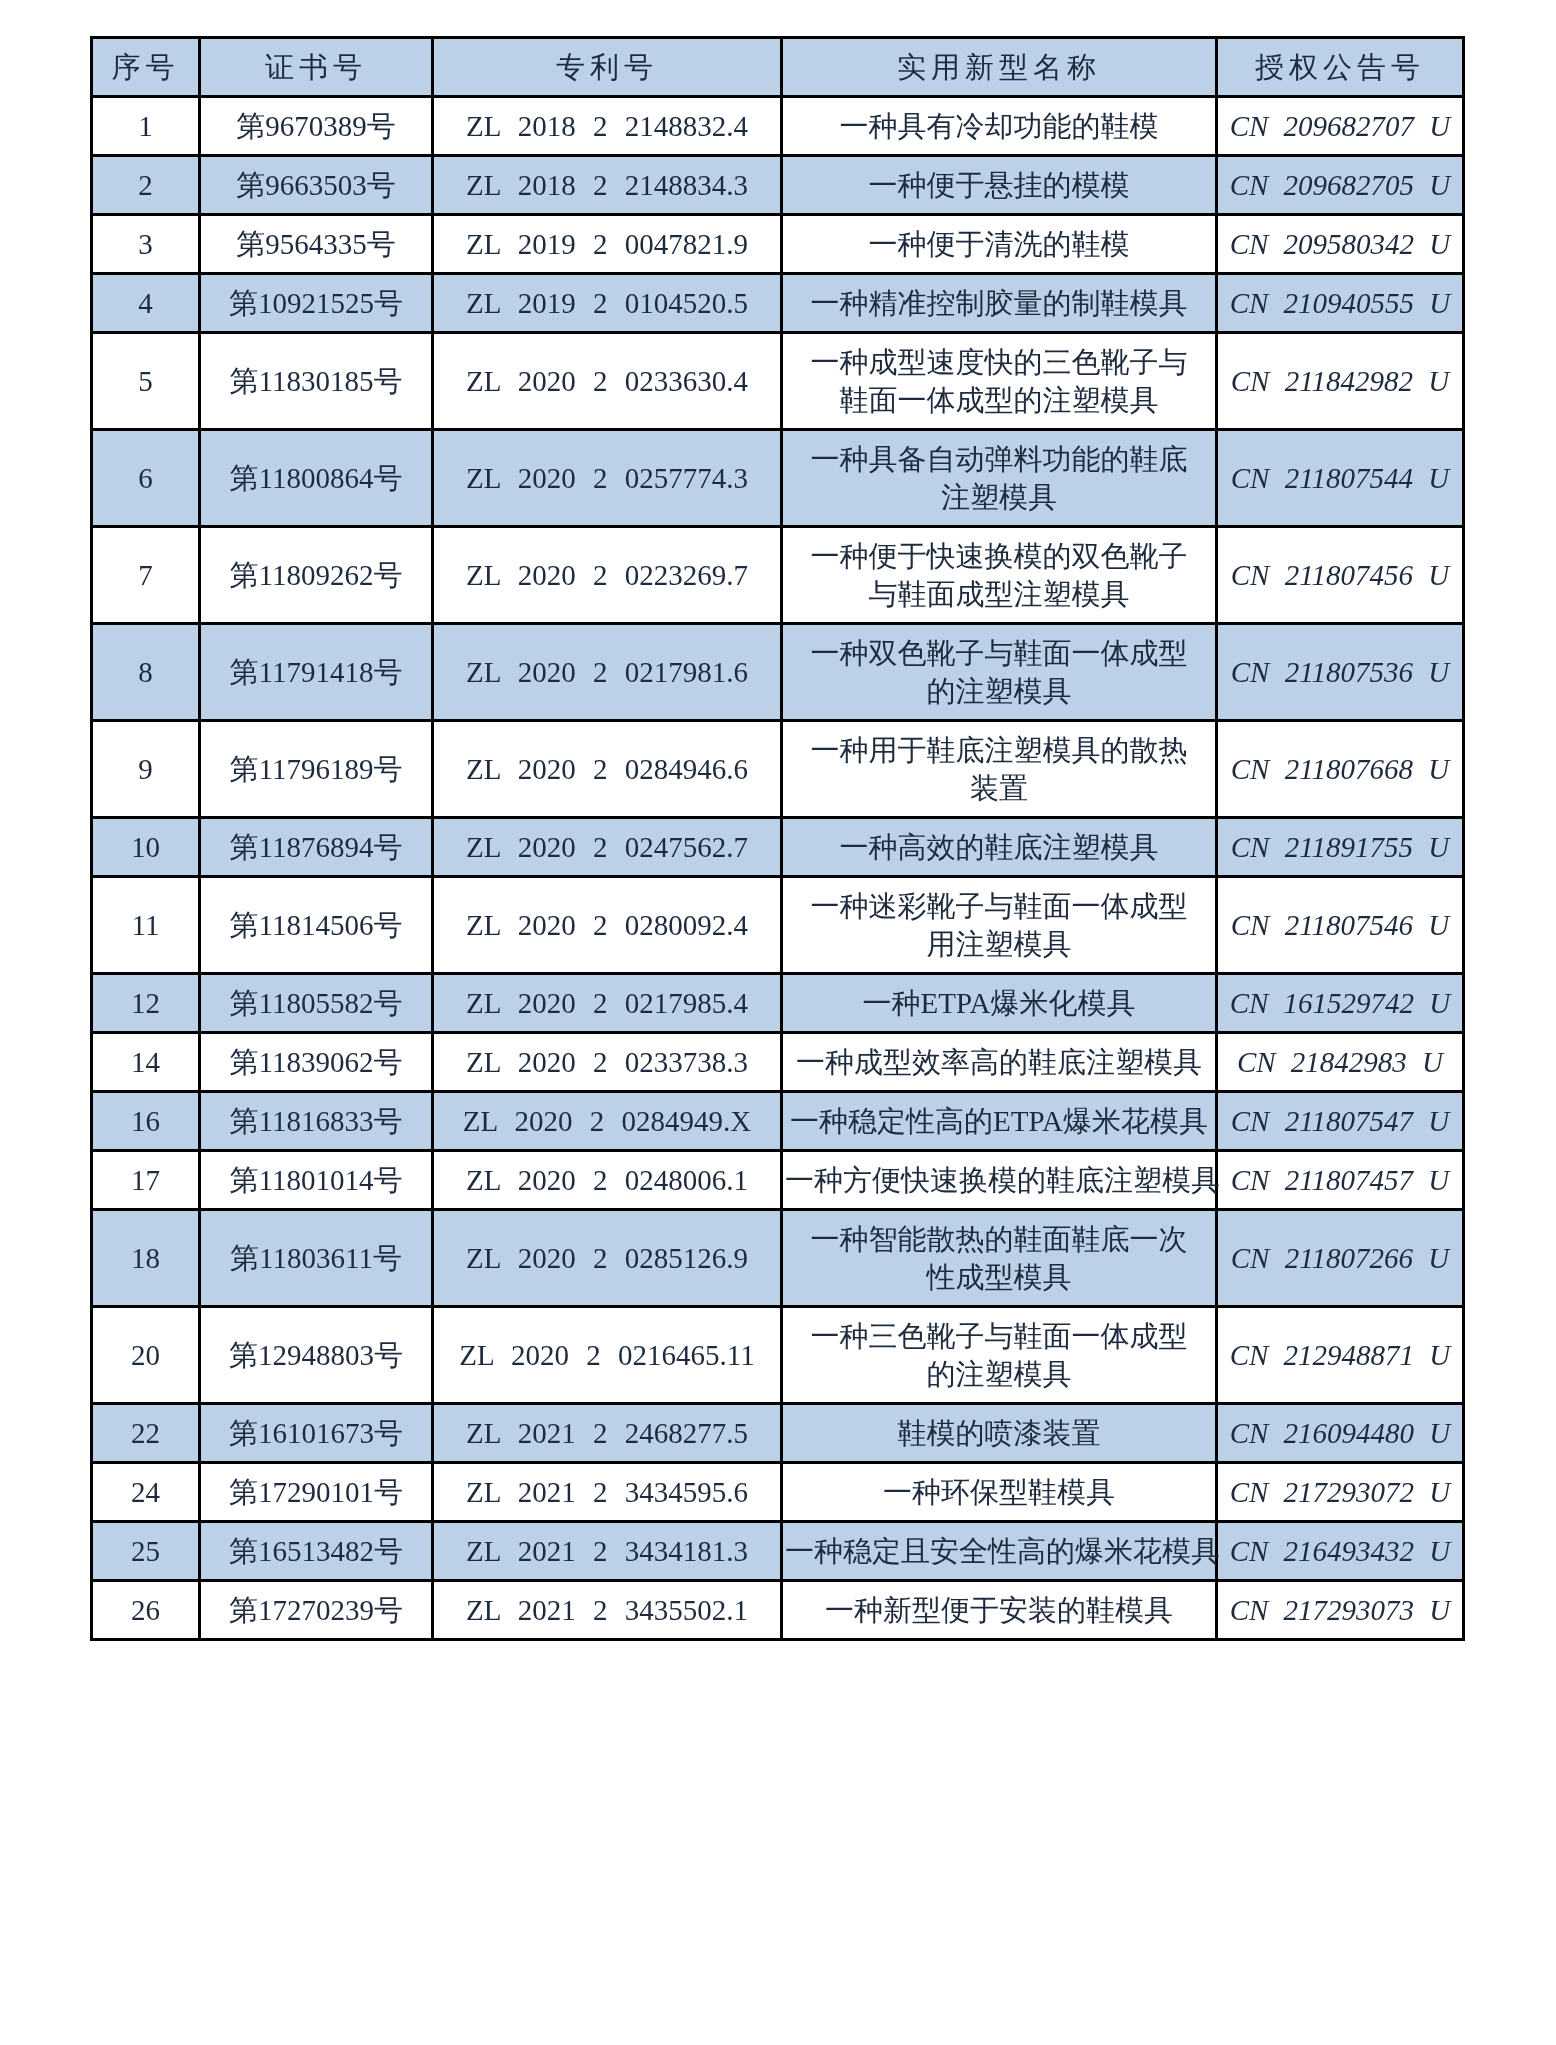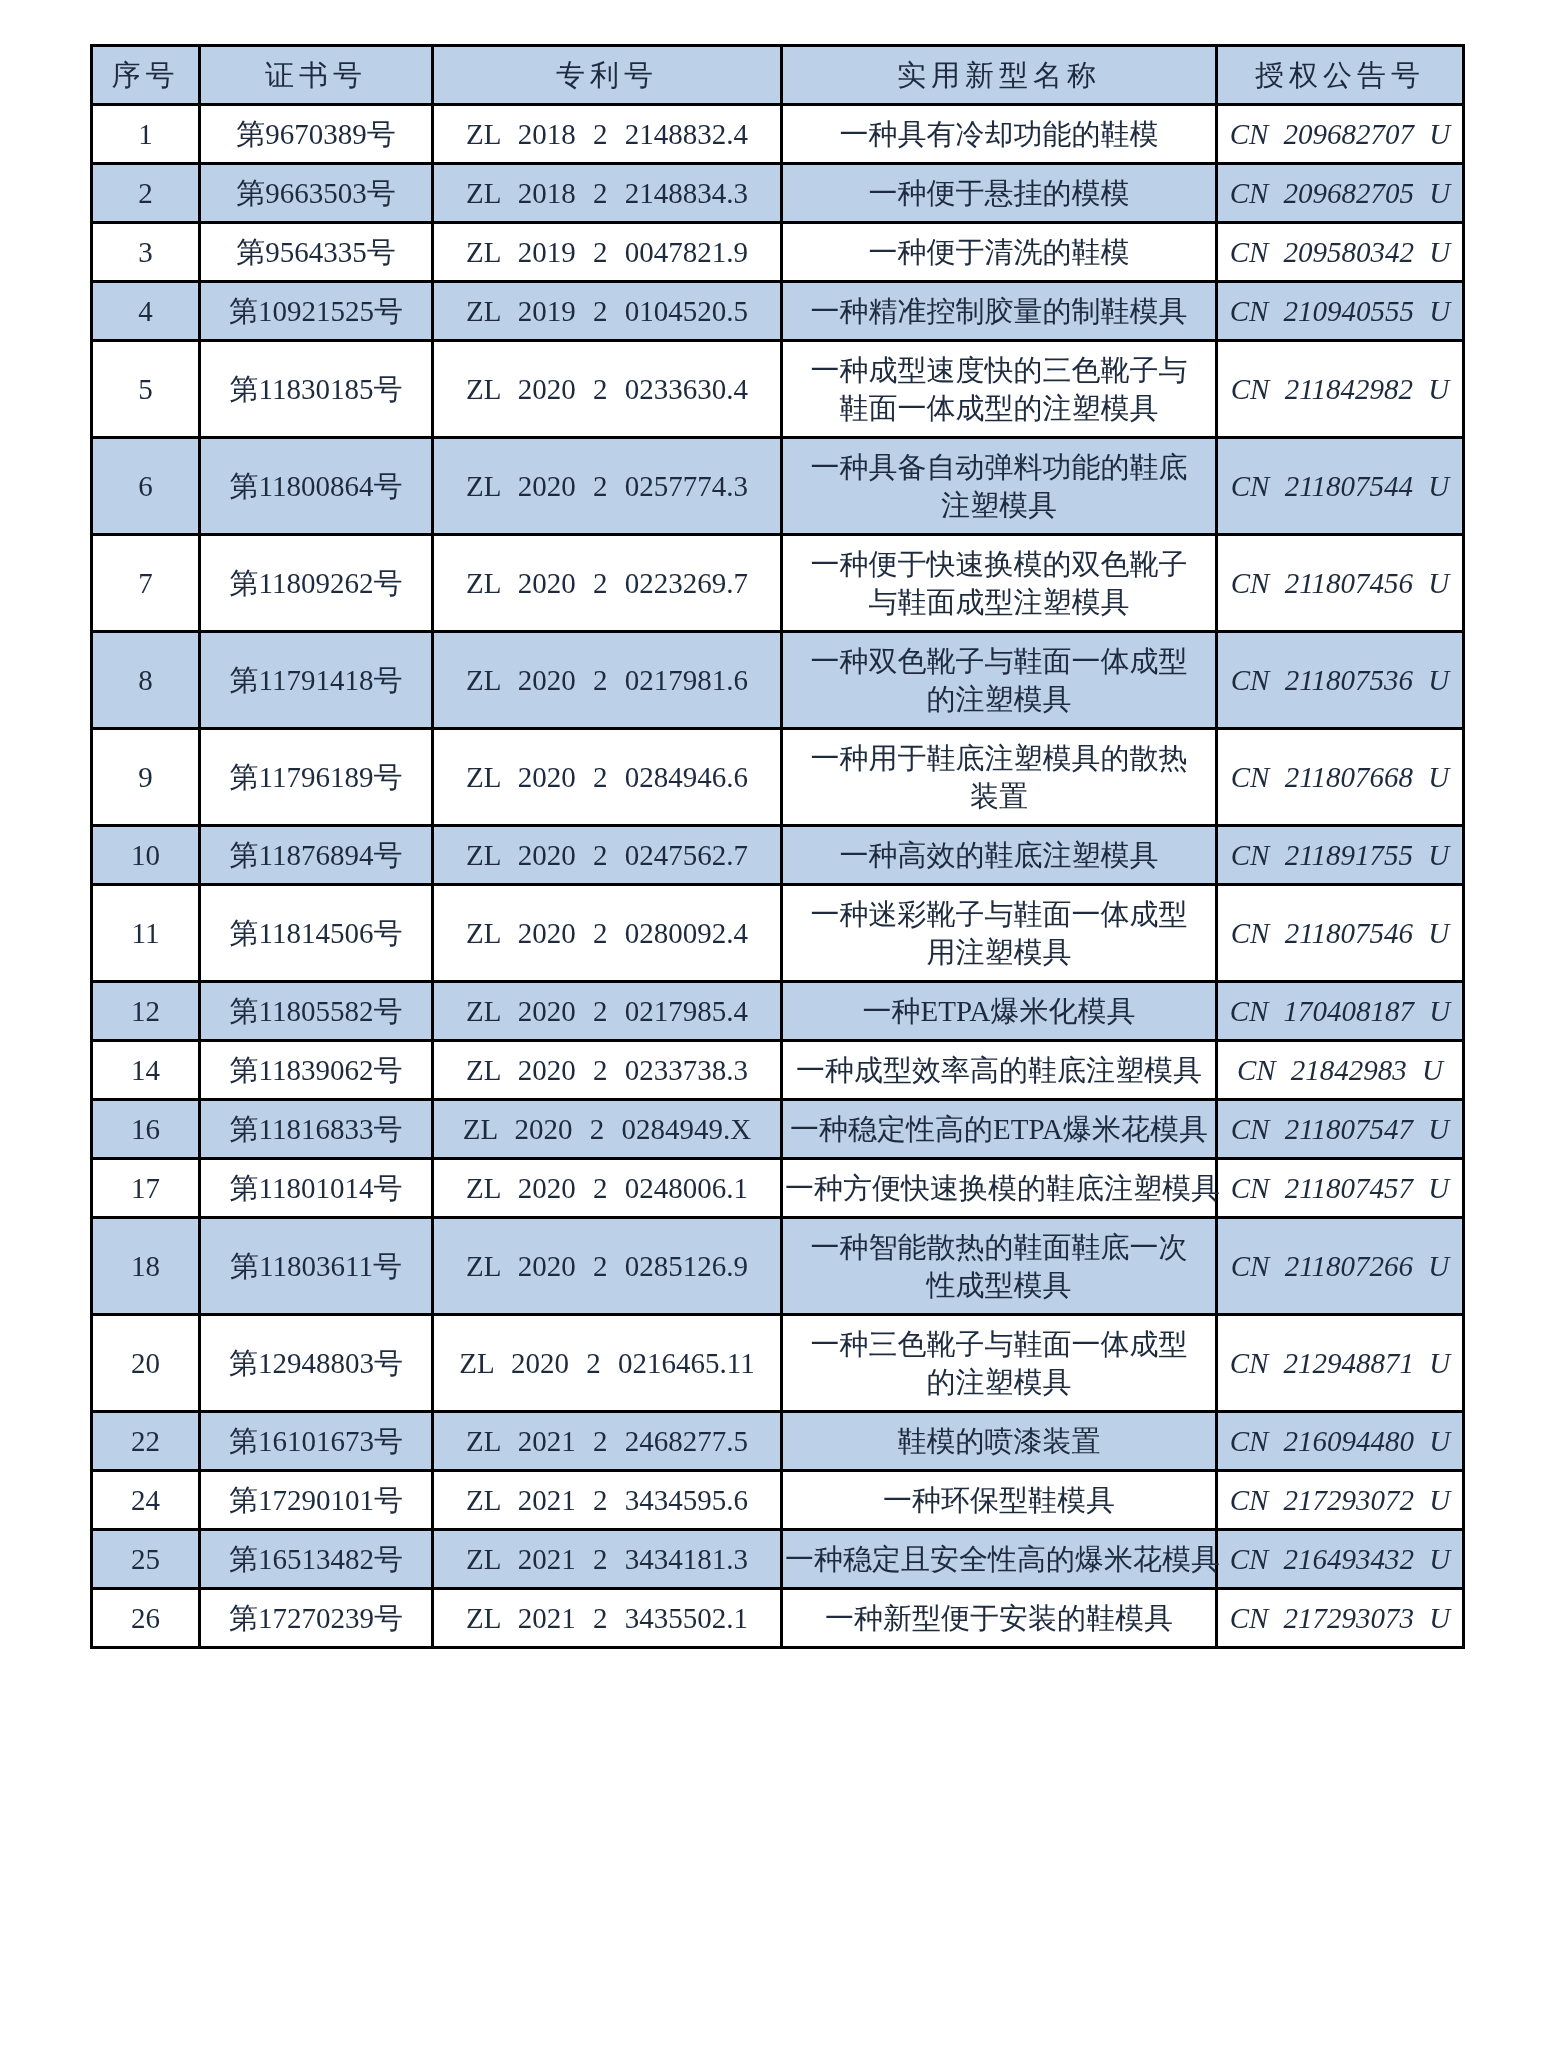--- a/index.html
+++ b/index.html
@@ -8,21 +8,21 @@
     --line:#000000;
   }
   html,body{margin:0;padding:0;background:#ffffff;}
   body{
     width:1556px;height:2045px;
     font-family:"Liberation Serif","DejaVu Serif",serif;
     color:var(--ink);
   }
   .page{position:relative;width:1556px;height:2045px;background:#ffffff;}
   table.patents{
-    position:absolute;left:90px;top:44px;
+    position:absolute;left:90px;top:36px;
     border-collapse:collapse;table-layout:fixed;
     width:1372px;
     background:#ffffff;
   }
   col.c-no{width:108px;}
   col.c-cert{width:233px;}
   col.c-pat{width:349px;}
   col.c-name{width:435px;}
   col.c-pub{width:247px;}
   th,td{
@@ -149,21 +149,21 @@
     <td class="pat">ZL 2020 2 0280092.4</td>
     <td class="name">一种迷彩靴子与鞋面一体成型
 用注塑模具</td>
     <td class="pub">CN 211807546 U</td>
   </tr>
         <tr>
     <td class="no">12</td>
     <td class="cert">第11805582号</td>
     <td class="pat">ZL 2020 2 0217985.4</td>
     <td class="name">一种ETPA爆米化模具</td>
-    <td class="pub">CN 170408187 U</td>
+    <td class="pub">CN 161529742 U</td>
   </tr>
         <tr>
     <td class="no">14</td>
     <td class="cert">第11839062号</td>
     <td class="pat">ZL 2020 2 0233738.3</td>
     <td class="name">一种成型效率高的鞋底注塑模具</td>
     <td class="pub">CN 21842983 U</td>
   </tr>
         <tr>
     <td class="no">16</td>

